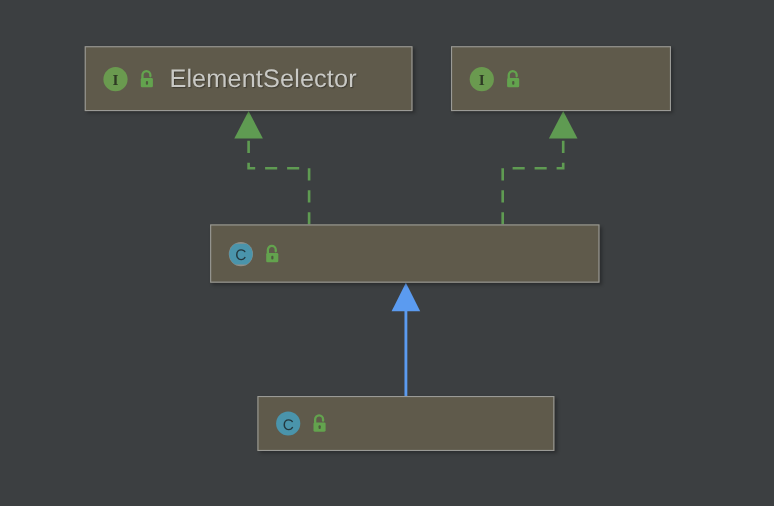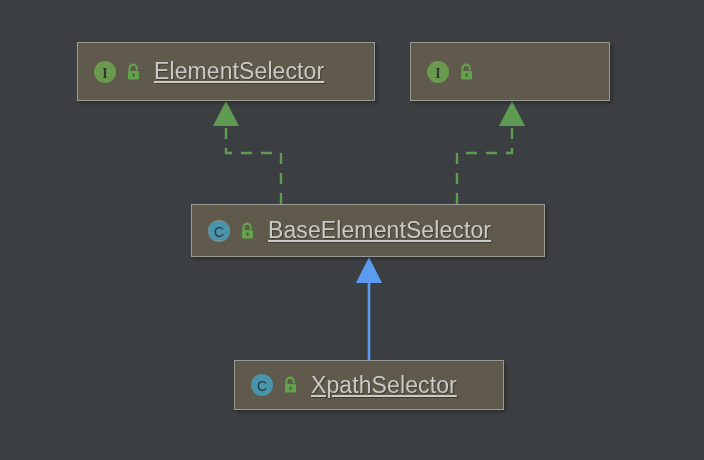--- a/index.html
+++ b/index.html
@@ -32,21 +32,20 @@
     padding-left: 14px;
     box-shadow: 2px 2px 3px rgba(0,0,0,0.30);
     z-index: 5;
   }
   .node-label {
     color: #c9c9c5;
     font-size: 23px;
     letter-spacing: 0.1px;
     white-space: nowrap;
     text-shadow: 1px 1px 1px rgba(0,0,0,0.35);
-    text-decoration: underline;
   }
   .icon-stereotype {
     width: 26px;
     height: 26px;
     flex: 0 0 26px;
     position: relative;
     margin-right: 7px;
   }
   .icon-vis {
     width: 18px;
@@ -121,33 +120,31 @@
         <text x="13" y="18.5" text-anchor="middle" font-family="'Liberation Sans', sans-serif" font-size="14" fill="#23383f">C</text>
       </svg>
     </span>
     <span class="icon-vis">
       <svg width="18" height="20" viewBox="0 0 18 20">
         <path d="M4.5 9 V6.2 A3.6 3.6 0 0 1 11.7 6.2 V7.4" fill="none" stroke="#63a34e" stroke-width="2.1" stroke-linecap="round"></path>
         <rect x="3" y="9" width="11" height="8.4" rx="1.2" fill="#63a34e"></rect>
         <rect x="7.6" y="11.6" width="2" height="3.4" rx="0.9" fill="#4e5a3e"></rect>
       </svg>
     </span>
-    <span class="node-label">BaseElementSelector</span>
   </div>
 
   <div class="node" style="left:234px; top:360px; width:270px; height:50px;">
     <span class="icon-stereotype">
       <svg width="26" height="26" viewBox="0 0 26 26">
         <circle cx="13" cy="13" r="11" fill="#4a94ab"></circle>
         <text x="13" y="18.5" text-anchor="middle" font-family="'Liberation Sans', sans-serif" font-size="14" fill="#23383f">C</text>
       </svg>
     </span>
     <span class="icon-vis">
       <svg width="18" height="20" viewBox="0 0 18 20">
         <path d="M4.5 9 V6.2 A3.6 3.6 0 0 1 11.7 6.2 V7.4" fill="none" stroke="#63a34e" stroke-width="2.1" stroke-linecap="round"></path>
         <rect x="3" y="9" width="11" height="8.4" rx="1.2" fill="#63a34e"></rect>
         <rect x="7.6" y="11.6" width="2" height="3.4" rx="0.9" fill="#4e5a3e"></rect>
       </svg>
     </span>
-    <span class="node-label">XpathSelector</span>
   </div>
 
 </div>
 
 </body></html>

